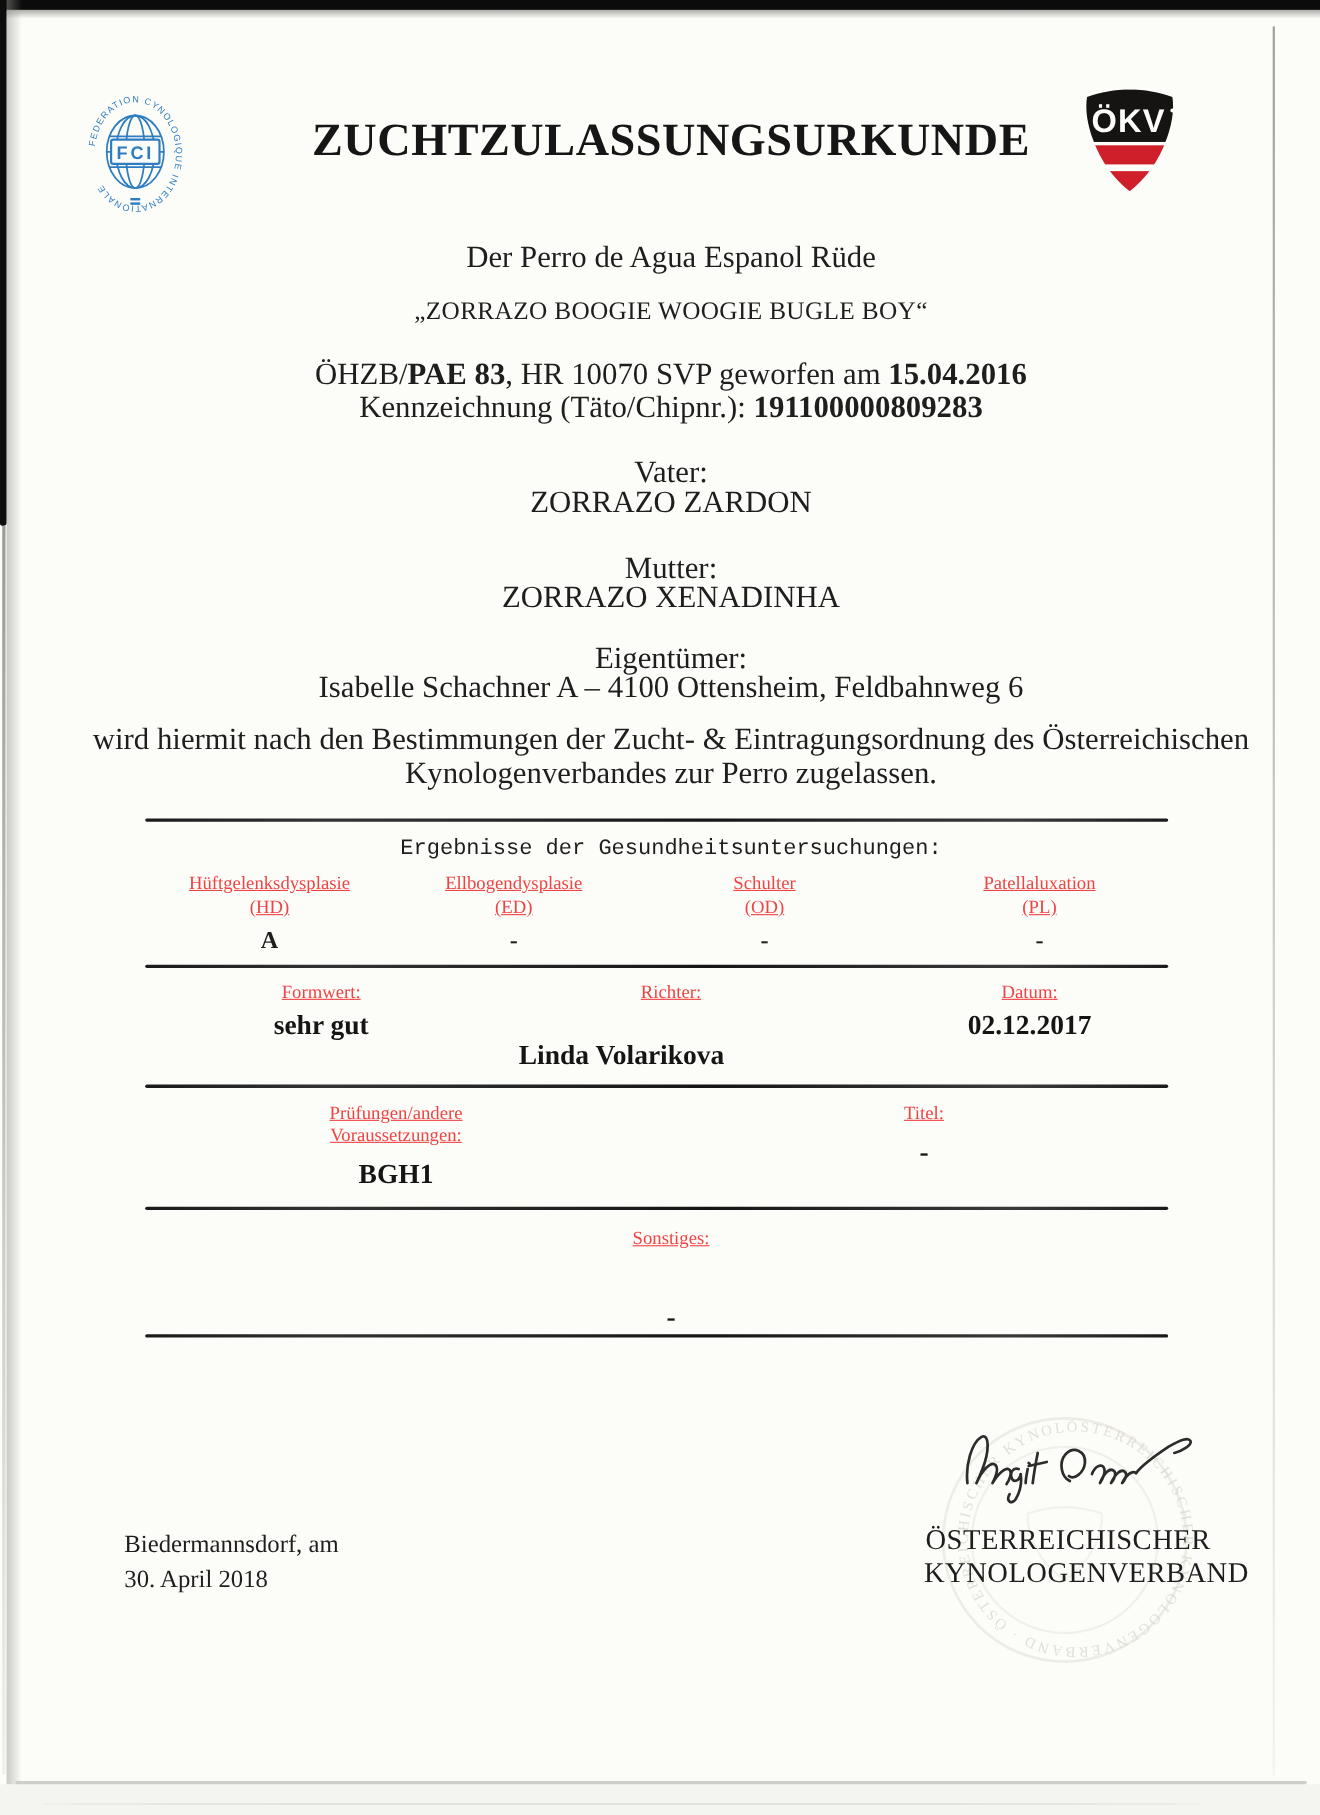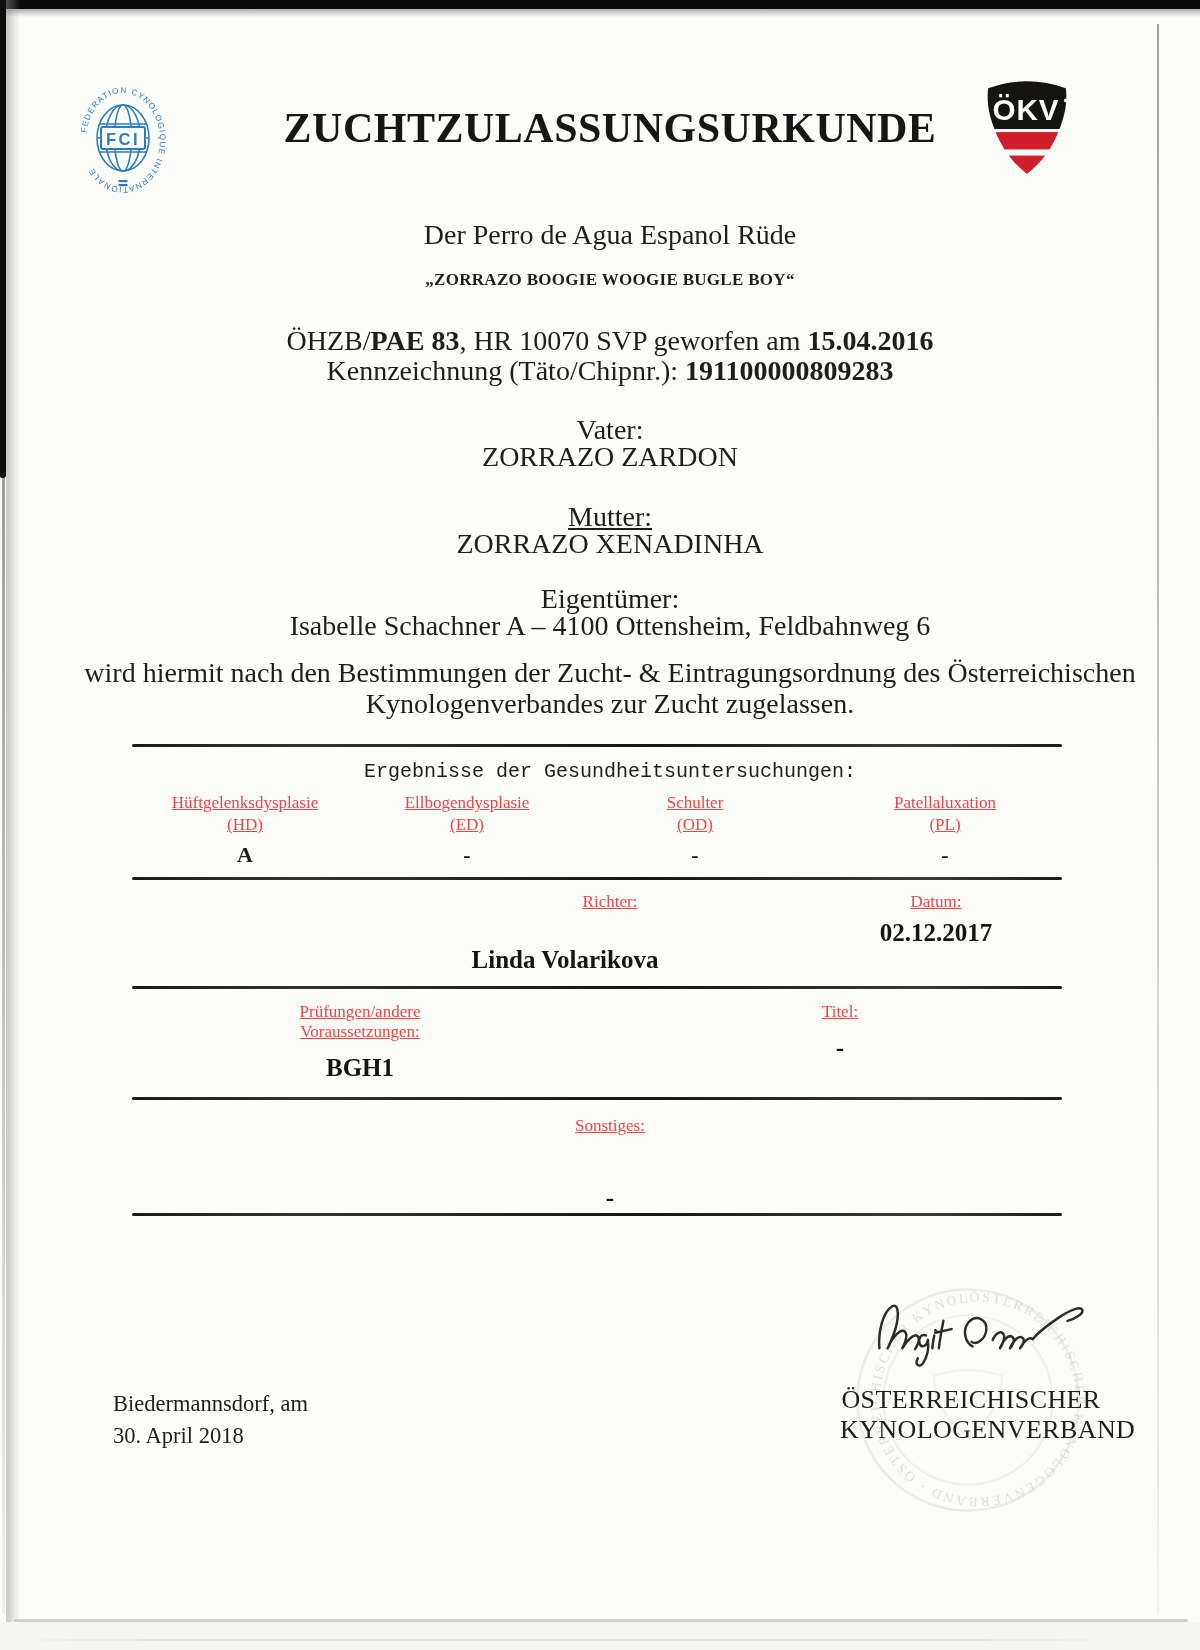--- a/index.html
+++ b/index.html
@@ -18,21 +18,21 @@
   .edge-left-black{left:0;top:0;width:6px;height:478px;background:#0d0d0d;border-radius:0 0 3px 2px;}
   .edge-left-line{left:2px;top:478px;width:3px;height:1135px;background:linear-gradient(to bottom,rgba(60,60,55,.5),rgba(165,165,158,.15));}
   .edge-left-gray{left:6px;top:0;width:14px;height:1650px;background:linear-gradient(to right,rgba(150,150,144,.5),rgba(252,252,249,0));}
   .edge-right-line{left:1157px;top:24px;width:2px;height:1590px;background:linear-gradient(to bottom,rgba(70,70,66,.5),rgba(175,175,168,.12));}
   .edge-bottom-shade{left:0;top:1622px;width:1200px;height:28px;background:#f4f4f0;}
   .edge-bottom-line1{left:14px;top:1619px;width:1174px;height:3px;background:#c6c6c1;opacity:.85;border-radius:2px;}
   .edge-bottom-line2{left:34px;top:1639px;width:1062px;height:2px;background:#dcdcd7;opacity:.8;border-radius:50%;}
   
   .title{top:104px;font-size:42px;font-weight:bold;letter-spacing:.5px;color:#161616;}
   .line24{font-size:28px;}
-  .dogname{font-size:17px;font-weight:bold;letter-spacing:.3px;}
+  .dogname{font-size:23px;font-weight:normal;letter-spacing:.3px;}
   .heading20{font-size:20px;}
   .lbl{font-size:17px;color:#ef4444;text-decoration:underline;}
   .val{font-size:25px;font-weight:bold;color:#151515;margin-top:28px;}
   .rule{position:absolute;left:132px;width:930px;height:3px;border-radius:2px;
         background:linear-gradient(to right,#1a1a1a,#333 18%,#151515 55%,#3a3a3a 85%,#1a1a1a);}
   .hcell{position:absolute;text-align:center;}
   .hcell .lbl{line-height:22px;}
   .hcell .hval{font-size:22px;font-weight:bold;margin-top:6px;}
   .fcell{position:absolute;text-align:center;}
   .fcell .val{margin-top:7px;}
@@ -98,28 +98,28 @@
 
   <div class="c line24" style="top:325px;">
     <span>ÖHZB/</span><span class="b">PAE 83</span><span>, HR 10070 SVP geworfen am </span><span class="b">15.04.2016</span>
   </div>
   <div class="c line24" style="top:355px;">
     <span>Kennzeichnung (Täto/Chipnr.): </span><span class="b">191100000809283</span>
   </div>
 
   <div class="c line24" style="top:414px;">Vater:</div>
   <div class="c line24" style="top:441px;">ZORRAZO ZARDON</div>
-  <div class="c line24" style="top:501px;text-decoration:underline;">Mutter:</div>
+  <div class="c line24" style="top:501px;">Mutter:</div>
   <div class="c line24" style="top:528px;">ZORRAZO XENADINHA</div>
   <div class="c line24" style="top:583px;">Eigentümer:</div>
   <div class="c line24" style="top:610px;">Isabelle Schachner A – 4100 Ottensheim, Feldbahnweg 6</div>
 
   <div class="c line24" style="top:657px;line-height:31px;">
     <div>wird hiermit nach den Bestimmungen der Zucht- &amp; Eintragungsordnung des Österreichischen</div>
-    <div>Kynologenverbandes zur Zucht zugelassen.</div>
+    <div>Kynologenverbandes zur Perro zugelassen.</div>
   </div>
 
   <div class="rule" style="top:744px;"></div>
   <div class="rule" style="top:877px;"></div>
   <div class="rule" style="top:986px;"></div>
   <div class="rule" style="top:1097px;"></div>
   <div class="rule" style="top:1213px;"></div>
 
   <div class="c heading20" style="top:760px;font-family:Liberation Mono, monospace;">Ergebnisse der Gesundheitsuntersuchungen:</div>
 
@@ -137,20 +137,24 @@
     <div class="lbl">Schulter</div>
     <div class="lbl">(OD)</div>
     <div class="hval">-</div>
   </div>
   <div class="hcell" style="left:835px;top:792px;width:220px;">
     <div class="lbl">Patellaluxation</div>
     <div class="lbl">(PL)</div>
     <div class="hval">-</div>
   </div>
 
+  <div class="fcell" style="left:182px;top:892px;width:220px;">
+    <div class="lbl">Formwert:</div>
+    <div class="val">sehr gut</div>
+  </div>
   <div class="lbl abs" style="left:500px;top:892px;width:220px;text-align:center;">Richter:</div>
   <div class="val abs" style="left:415px;top:918px;width:300px;text-align:center;">Linda Volarikova</div>
   <div class="fcell" style="left:826px;top:892px;width:220px;">
     <div class="lbl">Datum:</div>
     <div class="val">02.12.2017</div>
   </div>
 
   <div class="qcell" style="left:250px;top:1002px;width:220px;">
     <div class="lbl">Prüfungen/andere Voraussetzungen:</div>
     <div class="val">BGH1</div>

